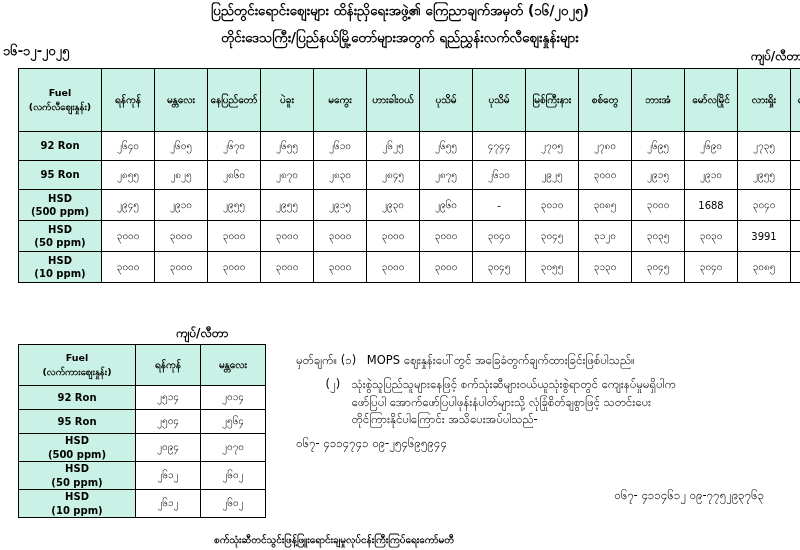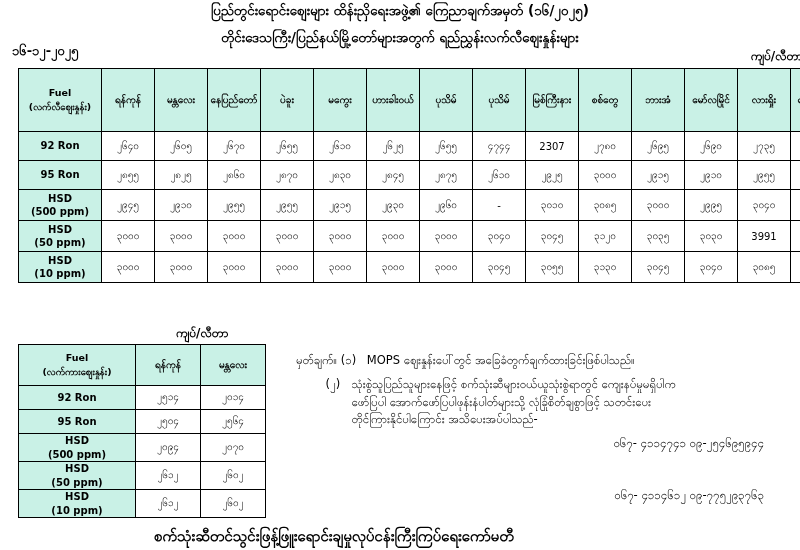--- a/index.html
+++ b/index.html
@@ -39,21 +39,21 @@
     width: 800px;
     text-align: center;
     font-size: 13.5px;
     font-weight: bold;
     white-space: nowrap;
     margin-top: 9px;
   }
   .date-line {
     position: absolute;
     top: 42px;
-    left: 12px;
+    left: 3px;
     font-size: 13px;
     font-weight: bold;
   }
   .unit-right {
     position: absolute;
     top: 48px;
     right: 20px;
     font-size: 12px;
     font-weight: bold;
   }
@@ -167,38 +167,38 @@
     width: 26px;
     text-align: left;
   }
   .note-text {
     flex: 1 1 auto;
   }
   .note-text .l {
     display: block;
   }
   .phone {
-    text-align: right;
+    text-align: left;
     font-size: 11.5px;
     margin-top: 2px;
     padding-right: 22px;
   }
   .phone2 {
     text-align: right;
     font-size: 11.5px;
     padding-right: 22px;
     margin-top: 34px;
   }
   .footer-line {
     position: absolute;
     bottom: 2px;
     left: 0;
     width: 668px;
     text-align: center;
-    font-size: 15px;
+    font-size: 10px;
     font-weight: bold;
     white-space: nowrap;
   }
 </style>
 </head>
 <body>
 
 <div class="page">
 
   <div class="hdr-line1">ပြည်တွင်းရောင်းစျေးများ ထိန်းညှိရေးအဖွဲ့၏ ကြေညာချက်အမှတ် (၁၆/၂၀၂၅)</div>
@@ -237,21 +237,21 @@
             <span>92 Ron</span>
           </td>
           <td class="val">၂၆၄၀</td>
           <td class="val">၂၆၀၅</td>
           <td class="val">၂၆၇၀</td>
           <td class="val">၂၆၅၅</td>
           <td class="val">၂၆၁၀</td>
           <td class="val">၂၆၂၅</td>
           <td class="val">၂၆၅၅</td>
           <td class="val">၄၇၄၄</td>
-          <td class="val">2307</td>
+          <td class="val">၂၇၀၅</td>
           <td class="val">၂၇၈၀</td>
           <td class="val">၂၆၉၅</td>
           <td class="val">၂၆၉၀</td>
           <td class="val">၂၇၃၅</td>
           <td class="val">၂၆၉၅</td>
 
         </tr>
         <tr class="r1">
           <td class="rowlabel">
             <span>95 Ron</span>
@@ -281,21 +281,21 @@
           <td class="val">၂၉၁၀</td>
           <td class="val">၂၉၅၅</td>
           <td class="val">၂၉၅၅</td>
           <td class="val">၂၉၁၅</td>
           <td class="val">၂၉၃၀</td>
           <td class="val">၂၉၆၀</td>
           <td class="val">-</td>
           <td class="val">၃၀၁၀</td>
           <td class="val">၃၀၈၅</td>
           <td class="val">၃၀၀၀</td>
-          <td class="val">၂၉၉၅</td>
+          <td class="val">1688</td>
           <td class="val">၃၀၄၀</td>
           <td class="val">၂၉၉၅</td>
 
         </tr>
         <tr class="r2">
           <td class="rowlabel">
             <div>HSD</div>
             <div>(50 ppm)</div>
           </td>
           <td class="val">၃၀၀၀</td>

